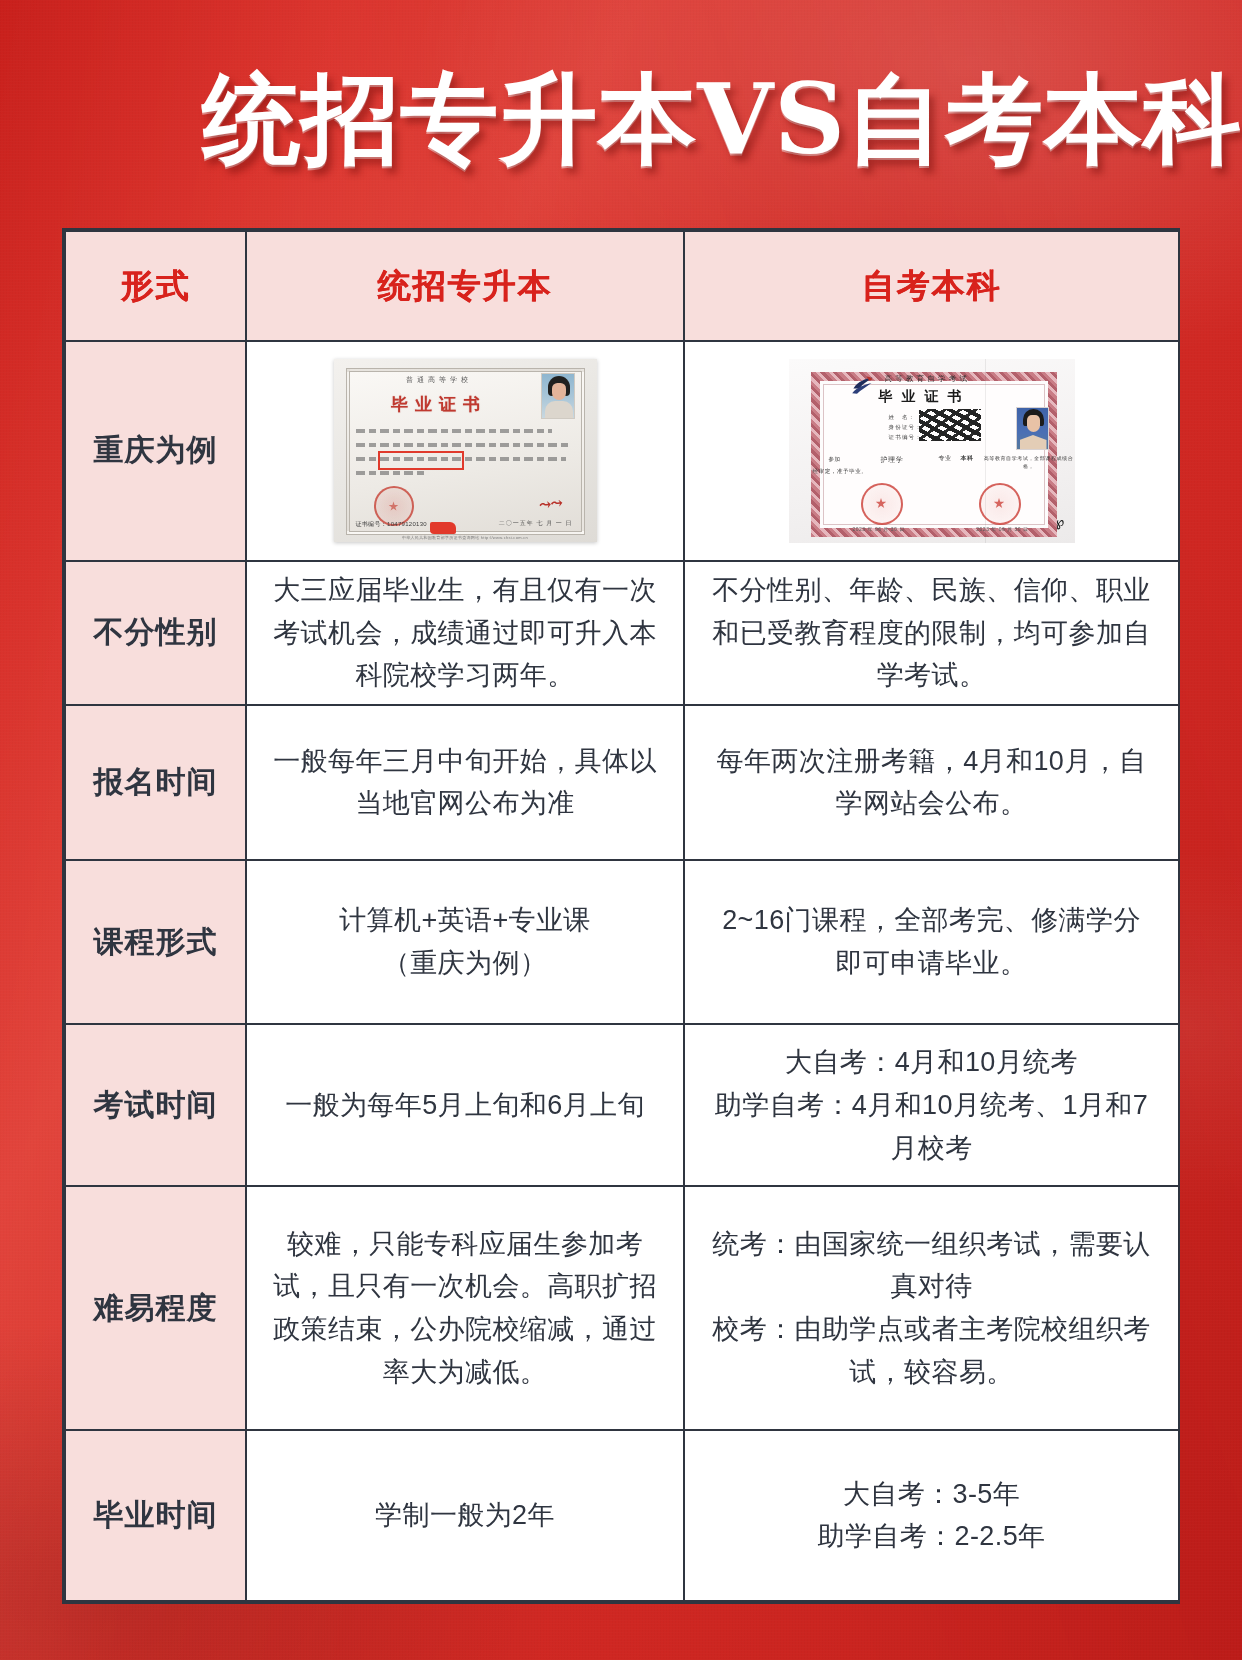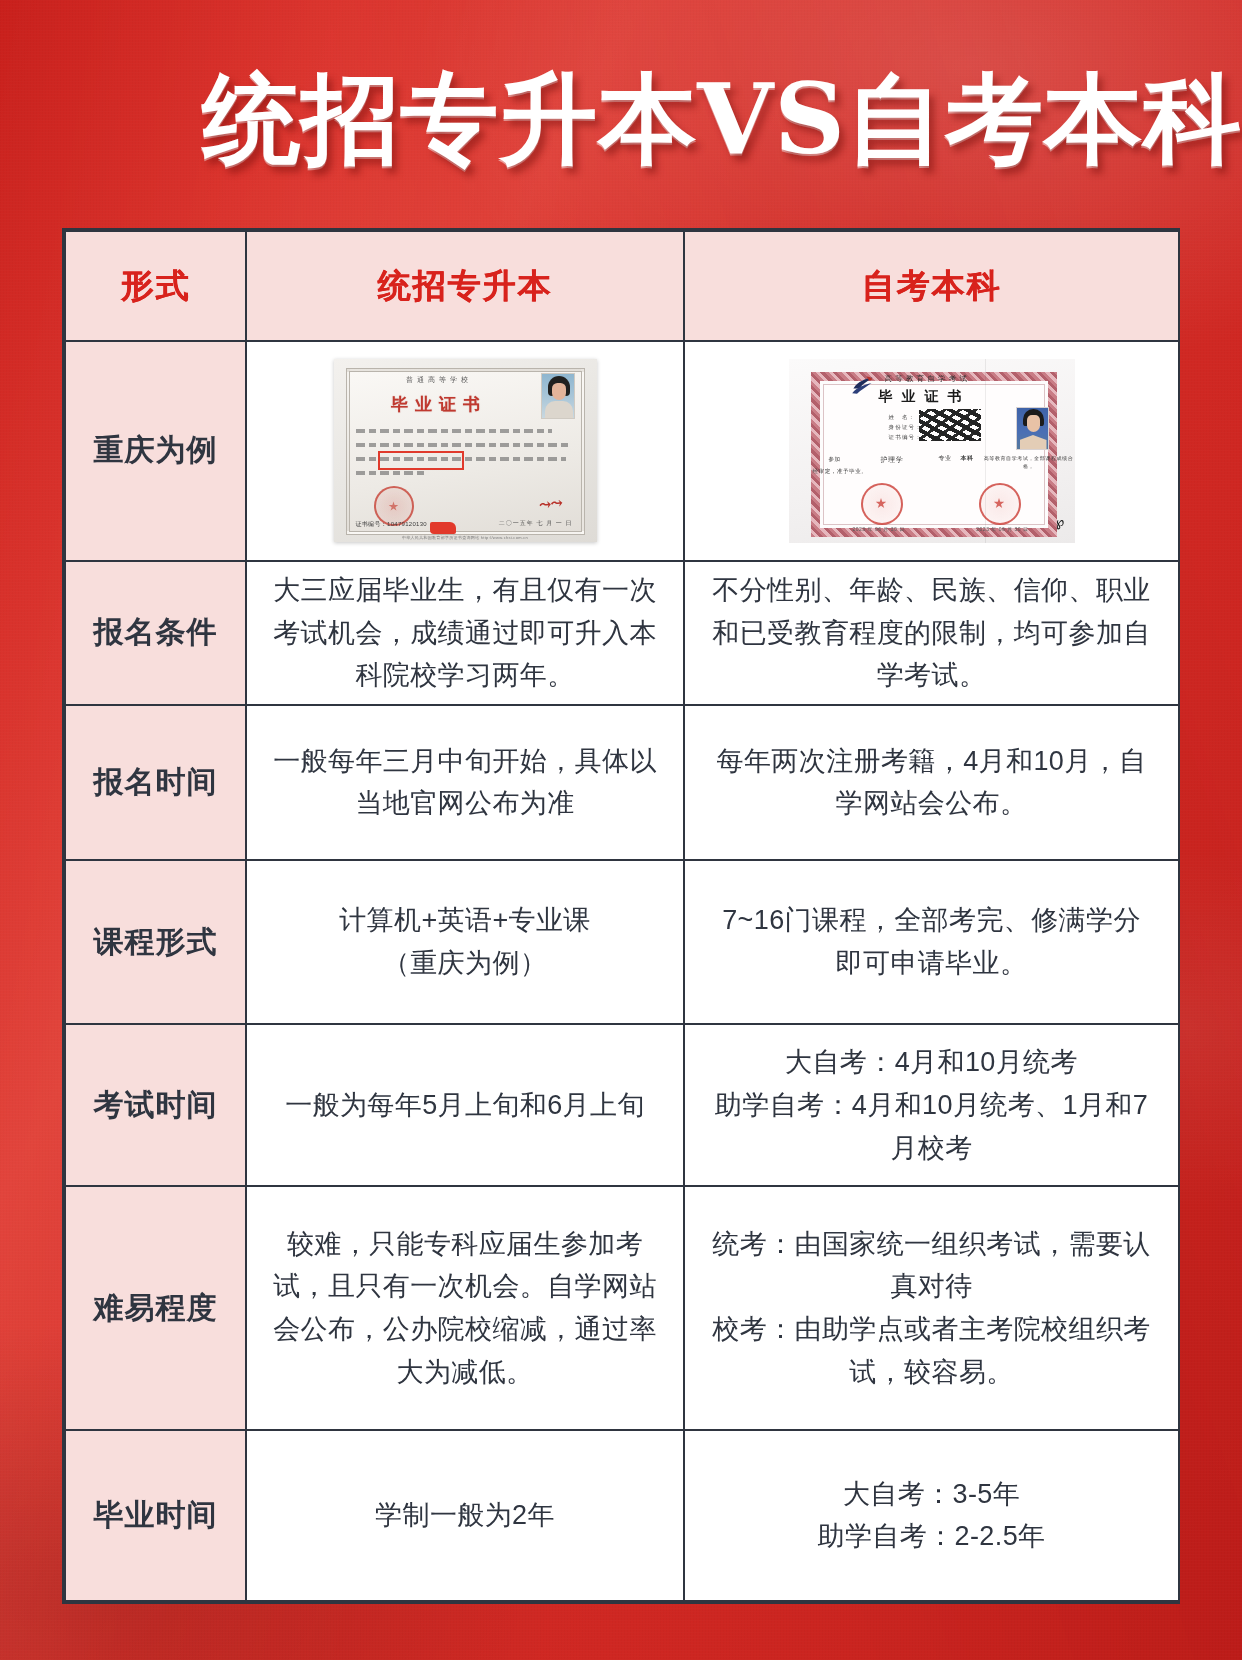--- a/index.html
+++ b/index.html
@@ -365,46 +365,46 @@
                 <span class="star"></span>
               </div>
           <div class="dtxt d1">2023 年 06 月 30 日</div>
           <div class="dtxt d2">2023 年 06 月 30 日</div>
           <div class="hook">℘</div>
         </div>
       </td>
     </tr>
 
     <tr class="row-h-cond">
-      <td class="label">报名条件</td>
+      <td class="label">不分性别</td>
       <td class="body">大三应届毕业生，有且仅有一次考试机会，成绩通过即可升入本科院校学习两年。</td>
       <td class="body">不分性别、年龄、民族、信仰、职业和已受教育程度的限制，均可参加自学考试。</td>
     </tr>
 
     <tr class="row-h-time">
       <td class="label">报名时间</td>
       <td class="body">一般每年三月中旬开始，具体以当地官网公布为准</td>
       <td class="body">每年两次注册考籍，4月和10月，自学网站会公布。</td>
     </tr>
 
     <tr class="row-h-course">
       <td class="label">课程形式</td>
       <td class="body">计算机+英语+专业课<br>（重庆为例）</td>
-      <td class="body">7~16门课程，全部考完、修满学分即可申请毕业。</td>
+      <td class="body">2~16门课程，全部考完、修满学分即可申请毕业。</td>
     </tr>
 
     <tr class="row-h-exam">
       <td class="label">考试时间</td>
       <td class="body">一般为每年5月上旬和6月上旬</td>
       <td class="body">大自考：4月和10月统考<br>助学自考：4月和10月统考、1月和7月校考</td>
     </tr>
 
     <tr class="row-h-diff">
       <td class="label">难易程度</td>
-      <td class="body">较难，只能专科应届生参加考试，且只有一次机会。自学网站会公布，公办院校缩减，通过率大为减低。</td>
+      <td class="body">较难，只能专科应届生参加考试，且只有一次机会。高职扩招政策结束，公办院校缩减，通过率大为减低。</td>
       <td class="body">统考：由国家统一组织考试，需要认真对待<br>校考：由助学点或者主考院校组织考试，较容易。</td>
     </tr>
 
     <tr class="row-h-grad">
       <td class="label">毕业时间</td>
       <td class="body">学制一般为2年</td>
       <td class="body">大自考：3-5年<br>助学自考：2-2.5年</td>
     </tr>
 
   </tbody>

